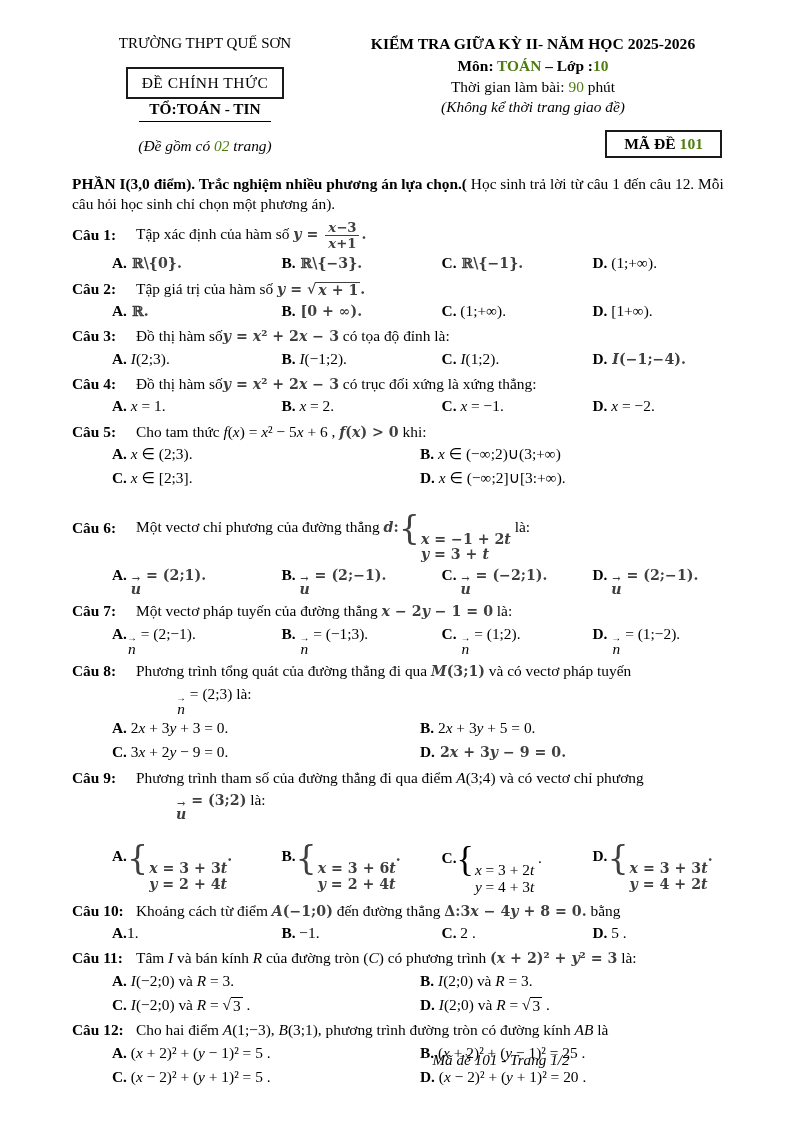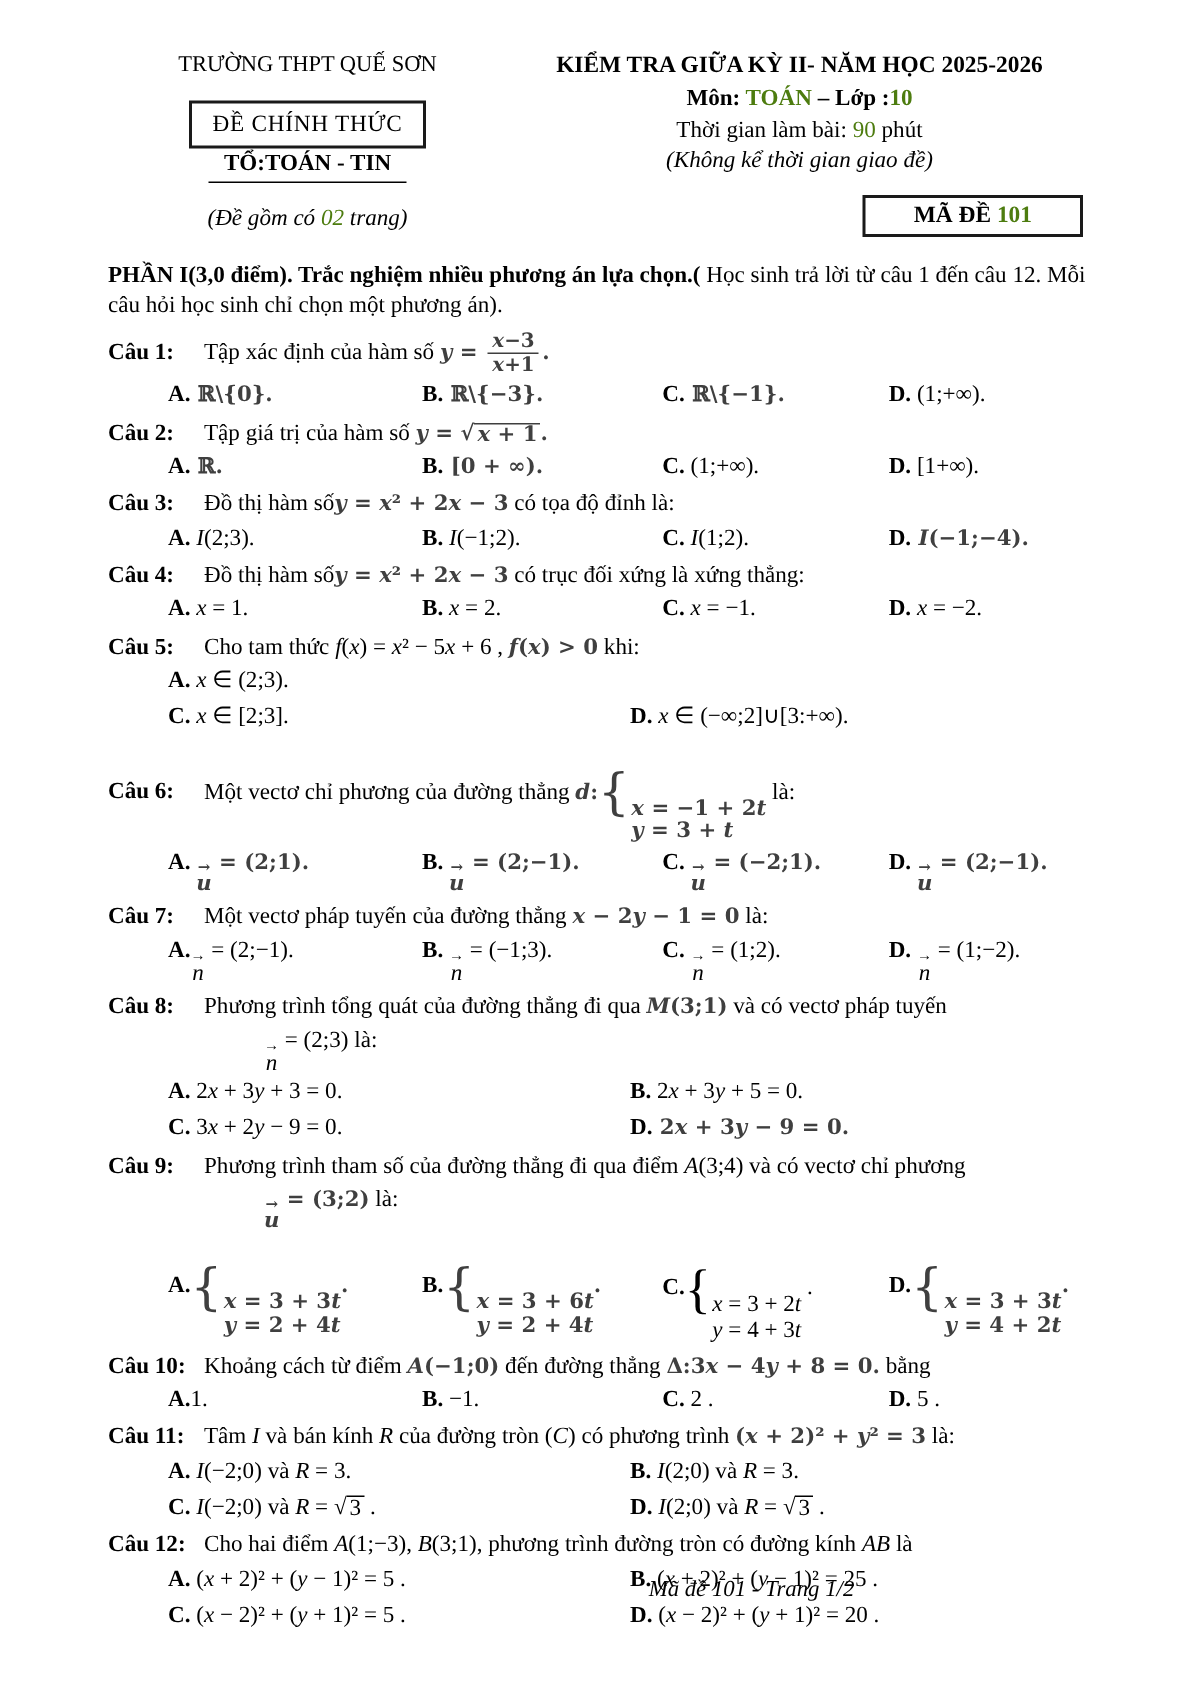--- a/index.html
+++ b/index.html
@@ -16,21 +16,21 @@
   .h-right{flex:1;text-align:center;}
   .h-left .line1{font-size:15px;}
   .dept{font-weight:bold;display:inline-block;border-bottom:1.6px solid #000;padding:0 10px 1px 10px;}
   .official-box{display:inline-block;border:2px solid #1a1a1a;padding:4px 14px;margin-top:13px;font-size:15.5px;letter-spacing:.5px;}
   .pages{margin-top:14px;font-style:italic;}
   .h-right .title{font-weight:bold;font-size:15.6px;}
   .h-right .subject{font-weight:bold;margin-top:1px;}
   .h-right .time{margin-top:1px;}
   .h-right .note{font-style:italic;}
   .code-wrap{text-align:right;margin-top:12px;padding-right:6px;}
-  .code-box{display:inline-block;border:2px solid #1a1a1a;padding:2px 32px;font-weight:bold;font-size:15.6px;}
+  .code-box{display:inline-block;border:2px solid #1a1a1a;padding:2px 17px;font-weight:bold;font-size:15.6px;}
 
   
   .section-heading{margin:16px 0 2px 0;}
 
   
   .q{margin-top:5px;}
   .q-head{display:flex;align-items:center;}
   .q-label{font-weight:bold;min-width:64px;flex-shrink:0;}
   .q-intro{white-space:nowrap;}
   .q-intro2{margin-left:104px;margin-top:2px;}
@@ -76,21 +76,21 @@
     <div class="h-left">
       <div class="line1"><span>TRƯỜNG THPT QUẾ SƠN</span></div>
       <div><span class="official-box"><span>ĐỀ CHÍNH THỨC</span></span></div>
       <div><span class="dept"><span class="b">TỔ:TOÁN - TIN</span></span></div>
       <div class="pages"><span class="i">(Đề gồm có </span><span class="i red">02</span><span class="i"> trang)</span></div>
     </div>
     <div class="h-right">
       <div class="title"><span class="b">KIỂM TRA GIỮA KỲ II- NĂM HỌC 2025-2026</span></div>
       <div class="subject"><span class="b">Môn: </span><span class="b red">TOÁN</span><span class="b"> – Lớp :</span><span class="b red">10</span></div>
       <div class="time"><span>Thời gian làm bài: </span><span class="red">90</span><span> phút</span></div>
-      <div class="note"><span class="i">(Không kể thời gian giao đề)</span></div>
+      <div class="note"><span class="i">(Không kể thời trang giao đề)</span></div>
       <div class="code-wrap"><span class="code-box"><span class="b">MÃ ĐỀ </span><span class="b red">101</span></span></div>
     </div>
   </div>
 
   <p class="section-heading"><span class="b">PHẦN I(3,0 điểm). Trắc nghiệm nhiều phương án lựa chọn.(</span><span> Học sinh trả lời từ câu 1 đến câu 12. Mỗi câu hỏi học sinh chỉ chọn một phương án).</span></p>
 
   <div id="questions">
       <div class="q">
         <div class="q-head">
           <span class="q-label">Câu 1:</span>
@@ -145,20 +145,21 @@
           <span class="opt"><b class="okey">D.</b><span class="m"> <i>x</i> = −2.</span></span>
         </div>
       </div>
       <div class="q">
         <div class="q-head">
           <span class="q-label">Câu 5:</span>
           <span class="q-intro"><span>Cho tam thức </span><span class="m"><i>f</i>(<i>x</i>) = <i>x</i>² − 5<i>x</i> + 6</span><span> , </span><span class="bm"><i>f</i>(<i>x</i>) &gt; 0</span><span> khi:</span></span>
         </div>
         <div class="opts cols2">
           <span class="opt"><b class="okey">A.</b><span class="m"> <i>x</i> ∈ (2;3).</span></span>
+          <span class="opt"><b class="okey">B.</b><span class="m"> <i>x</i> ∈ (−∞;2)∪(3;+∞)</span></span>
         </div>
         <div class="opts cols2">
           <span class="opt"><b class="okey">C.</b><span class="m"> <i>x</i> ∈ [2;3].</span></span>
           <span class="opt"><b class="okey">D.</b><span class="m"> <i>x</i> ∈ (−∞;2]∪[3:+∞).</span></span>
         </div>
       </div>
       <div class="q">
         <div class="q-head">
           <span class="q-label">Câu 6:</span>
           <span class="q-intro"><span>Một vectơ chỉ phương của đường thẳng </span><span class="bm"><i>d</i>:</span><span class="bm cases">

